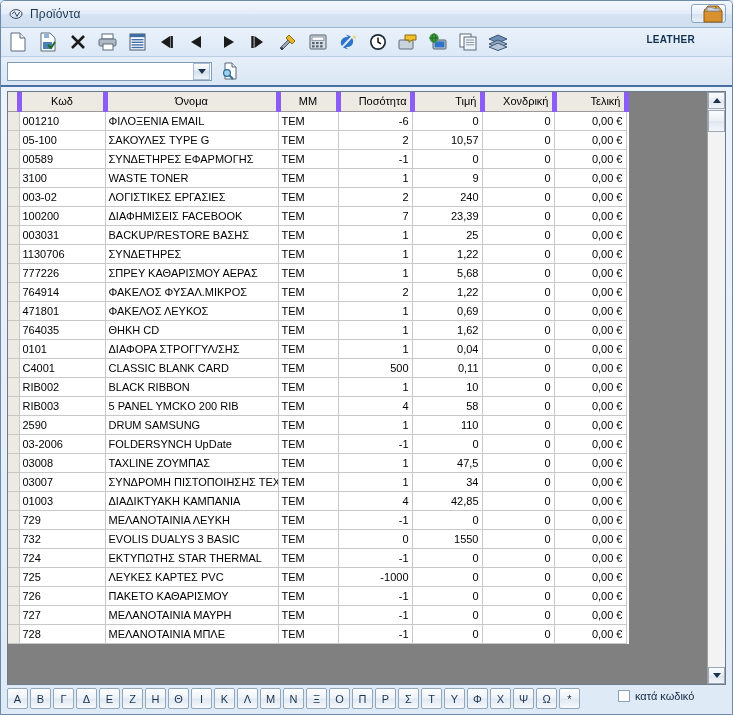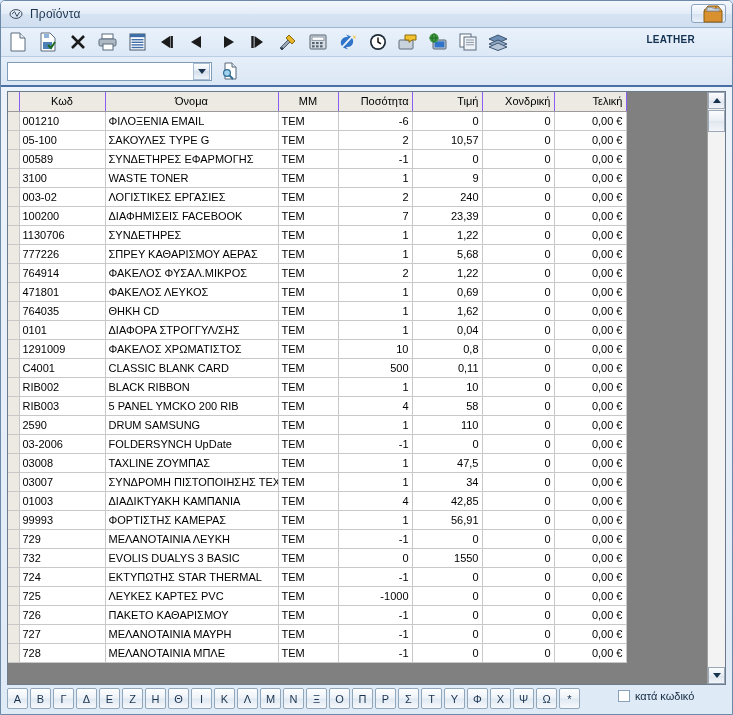--- a/index.html
+++ b/index.html
@@ -113,21 +113,21 @@
     height:19px;
     padding:0 3px;
     overflow:hidden;white-space:nowrap;
     box-sizing:border-box;
     font-weight:normal;
     color:#000;
   }
   table.grid thead th{
     background:#eceae3;
     border-bottom:1px solid #9a9a9a;
-    border-right:1px solid #8b5cf6;
+    border-right:5px solid #8b5cf6;
     color:#000;
     height:19px;
   }
   .c-sel{width:11px;min-width:11px;background:#eceae3;padding:0;}
   tbody .c-sel{background:#eceae3;border-right:1px solid #9a9a9a;}
   .c-kwd{width:86px;}
   .c-name{width:173px;}
   .c-mm{width:60px;}
   .c-qty{width:74px;text-align:right;}
   .c-price{width:70px;text-align:right;}
@@ -454,20 +454,30 @@
                 <td class="c-kwd">100200</td>
                 <td class="c-name">ΔΙΑΦΗΜΙΣΕΙΣ FACEBOOK</td>
                 <td class="c-mm">ΤΕΜ</td>
                 <td class="c-qty">7</td>
                 <td class="c-price">23,39</td>
                 <td class="c-whl">0</td>
                 <td class="c-final">0,00 €</td>
               </tr>
               <tr>
                 <td class="c-sel"></td>
+                <td class="c-kwd">003031</td>
+                <td class="c-name">BACKUP/RESTORE ΒΑΣΗΣ</td>
+                <td class="c-mm">ΤΕΜ</td>
+                <td class="c-qty">1</td>
+                <td class="c-price">25</td>
+                <td class="c-whl">0</td>
+                <td class="c-final">0,00 €</td>
+              </tr>
+              <tr>
+                <td class="c-sel"></td>
                 <td class="c-kwd">1130706</td>
                 <td class="c-name">ΣΥΝΔΕΤΗΡΕΣ</td>
                 <td class="c-mm">ΤΕΜ</td>
                 <td class="c-qty">1</td>
                 <td class="c-price">1,22</td>
                 <td class="c-whl">0</td>
                 <td class="c-final">0,00 €</td>
               </tr>
               <tr>
                 <td class="c-sel"></td>
@@ -514,30 +524,20 @@
                 <td class="c-kwd">0101</td>
                 <td class="c-name">ΔΙΑΦΟΡΑ ΣΤΡΟΓΓΥΛ/ΣΗΣ</td>
                 <td class="c-mm">ΤΕΜ</td>
                 <td class="c-qty">1</td>
                 <td class="c-price">0,04</td>
                 <td class="c-whl">0</td>
                 <td class="c-final">0,00 €</td>
               </tr>
               <tr>
                 <td class="c-sel"></td>
-                <td class="c-kwd">1291009</td>
-                <td class="c-name">ΦΑΚΕΛΟΣ ΧΡΩΜΑΤΙΣΤΟΣ</td>
-                <td class="c-mm">ΤΕΜ</td>
-                <td class="c-qty">10</td>
-                <td class="c-price">0,8</td>
-                <td class="c-whl">0</td>
-                <td class="c-final">0,00 €</td>
-              </tr>
-              <tr>
-                <td class="c-sel"></td>
                 <td class="c-kwd">C4001</td>
                 <td class="c-name">CLASSIC BLANK CARD</td>
                 <td class="c-mm">ΤΕΜ</td>
                 <td class="c-qty">500</td>
                 <td class="c-price">0,11</td>
                 <td class="c-whl">0</td>
                 <td class="c-final">0,00 €</td>
               </tr>
               <tr>
                 <td class="c-sel"></td>
@@ -599,30 +599,20 @@
                 <td class="c-whl">0</td>
                 <td class="c-final">0,00 €</td>
               </tr>
               <tr>
                 <td class="c-sel"></td>
                 <td class="c-kwd">01003</td>
                 <td class="c-name">ΔΙΑΔΙΚΤΥΑΚΗ ΚΑΜΠΑΝΙΑ</td>
                 <td class="c-mm">ΤΕΜ</td>
                 <td class="c-qty">4</td>
                 <td class="c-price">42,85</td>
-                <td class="c-whl">0</td>
-                <td class="c-final">0,00 €</td>
-              </tr>
-              <tr>
-                <td class="c-sel"></td>
-                <td class="c-kwd">99993</td>
-                <td class="c-name">ΦΟΡΤΙΣΤΗΣ ΚΑΜΕΡΑΣ</td>
-                <td class="c-mm">ΤΕΜ</td>
-                <td class="c-qty">1</td>
-                <td class="c-price">56,91</td>
                 <td class="c-whl">0</td>
                 <td class="c-final">0,00 €</td>
               </tr>
               <tr>
                 <td class="c-sel"></td>
                 <td class="c-kwd">729</td>
                 <td class="c-name">ΜΕΛΑΝΟΤΑΙΝΙΑ ΛΕΥΚΗ</td>
                 <td class="c-mm">ΤΕΜ</td>
                 <td class="c-qty">-1</td>
                 <td class="c-price">0</td>

